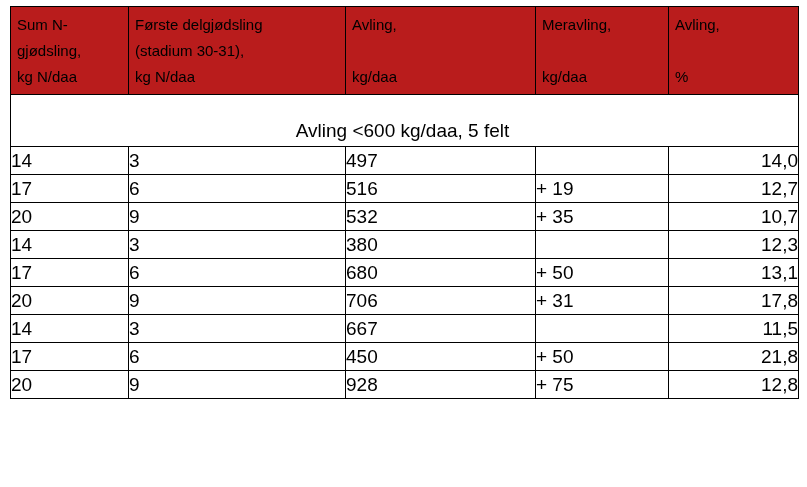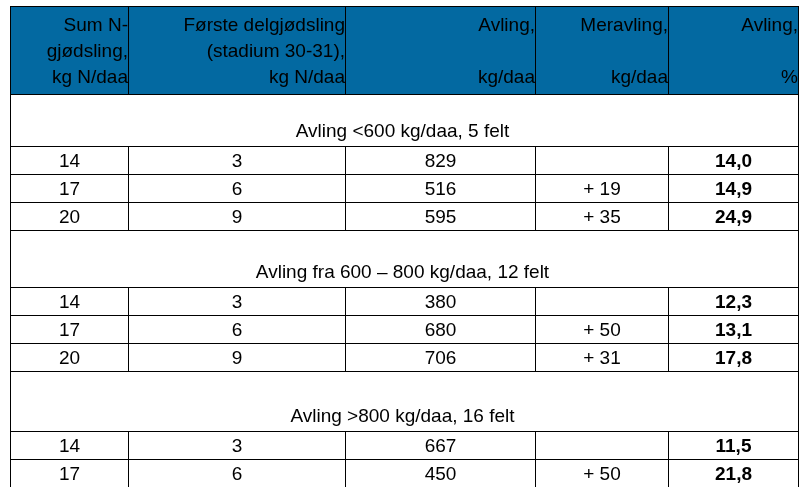--- a/index.html
+++ b/index.html
@@ -39,27 +39,26 @@
 
   
   col.c0 { width: 118px; }
   col.c1 { width: 217px; }
   col.c2 { width: 190px; }
   col.c3 { width: 133px; }
   col.c4 { width: 130px; }
 
   
   tr.header-row td {
-    background: #0369a1;
+    background: #b91c1c;
     height: 82px;
     padding: 5px 0 0 6px;
     vertical-align: top;
-    font-size: 19px;
+    font-size: 15px;
     line-height: 26px;
-    text-align: right;
   }
   .hdr-line { white-space: nowrap; }
   .hdr-gap { height: 26px; }
 
   
   tr.section-row td {
     text-align: center;
     vertical-align: bottom;
     padding-bottom: 2px;
     font-size: 19px;
@@ -80,26 +79,25 @@
   tr.data-row td {
     height: 27px;
     line-height: 27px;
     padding: 0;
     font-size: 19px;
   }
   td.cell-sumn,
   td.cell-first,
   td.cell-avling,
   td.cell-mer {
-    text-align: center;
+    text-align: left;
   }
   td.cell-protein {
-    text-align: center;
+    text-align: right;
     padding-left: 8px;
-    font-weight: bold;
   }
 </style>
 </head>
 <body>
 
 <div id="table-wrap">
   <table class="data-table">
     <colgroup>
       <col class="c0">
         <col class="c1">
@@ -138,44 +136,39 @@
       </tr>
 
       <tr class="section-row s1">
         <td colspan="5">
           <span class="section-label">Avling &lt;600 kg/daa, 5 felt</span>
         </td>
       </tr>
       <tr class="data-row">
         <td class="cell-sumn">14</td>
         <td class="cell-first">3</td>
-        <td class="cell-avling">829</td>
+        <td class="cell-avling">497</td>
         <td class="cell-mer"></td>
         <td class="cell-protein">14,0</td>
       </tr>
       <tr class="data-row">
         <td class="cell-sumn">17</td>
         <td class="cell-first">6</td>
         <td class="cell-avling">516</td>
         <td class="cell-mer">+ 19</td>
-        <td class="cell-protein">14,9</td>
+        <td class="cell-protein">12,7</td>
       </tr>
       <tr class="data-row">
         <td class="cell-sumn">20</td>
         <td class="cell-first">9</td>
-        <td class="cell-avling">595</td>
+        <td class="cell-avling">532</td>
         <td class="cell-mer">+ 35</td>
-        <td class="cell-protein">24,9</td>
-      </tr>
-
-      <tr class="section-row s2">
-        <td colspan="5">
-          <span class="section-label">Avling fra 600 – 800 kg/daa, 12 felt</span>
-        </td>
-      </tr>
+        <td class="cell-protein">10,7</td>
+      </tr>
+
       <tr class="data-row">
         <td class="cell-sumn">14</td>
         <td class="cell-first">3</td>
         <td class="cell-avling">380</td>
         <td class="cell-mer"></td>
         <td class="cell-protein">12,3</td>
       </tr>
       <tr class="data-row">
         <td class="cell-sumn">17</td>
         <td class="cell-first">6</td>
@@ -184,25 +177,20 @@
         <td class="cell-protein">13,1</td>
       </tr>
       <tr class="data-row">
         <td class="cell-sumn">20</td>
         <td class="cell-first">9</td>
         <td class="cell-avling">706</td>
         <td class="cell-mer">+ 31</td>
         <td class="cell-protein">17,8</td>
       </tr>
 
-      <tr class="section-row s3">
-        <td colspan="5">
-          <span class="section-label">Avling &gt;800 kg/daa, 16 felt</span>
-        </td>
-      </tr>
       <tr class="data-row">
         <td class="cell-sumn">14</td>
         <td class="cell-first">3</td>
         <td class="cell-avling">667</td>
         <td class="cell-mer"></td>
         <td class="cell-protein">11,5</td>
       </tr>
       <tr class="data-row">
         <td class="cell-sumn">17</td>
         <td class="cell-first">6</td>

